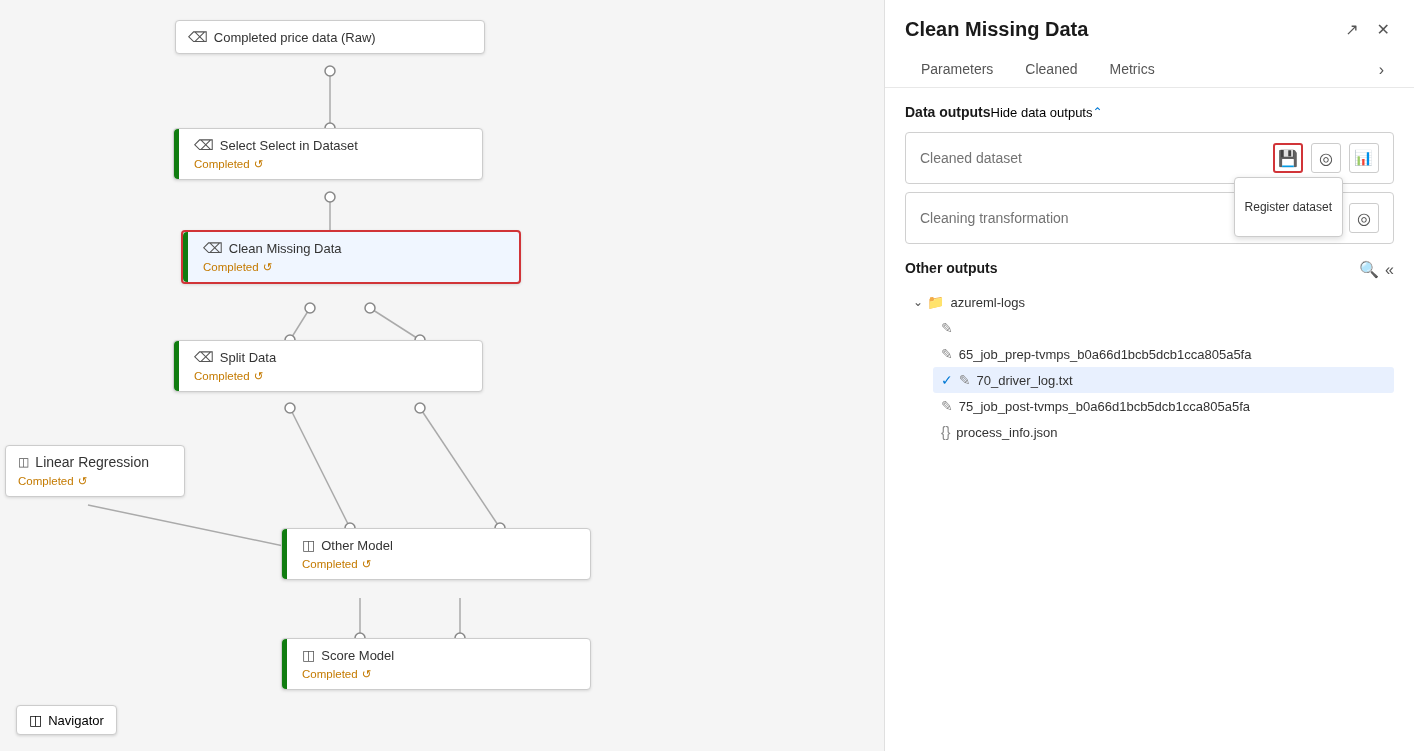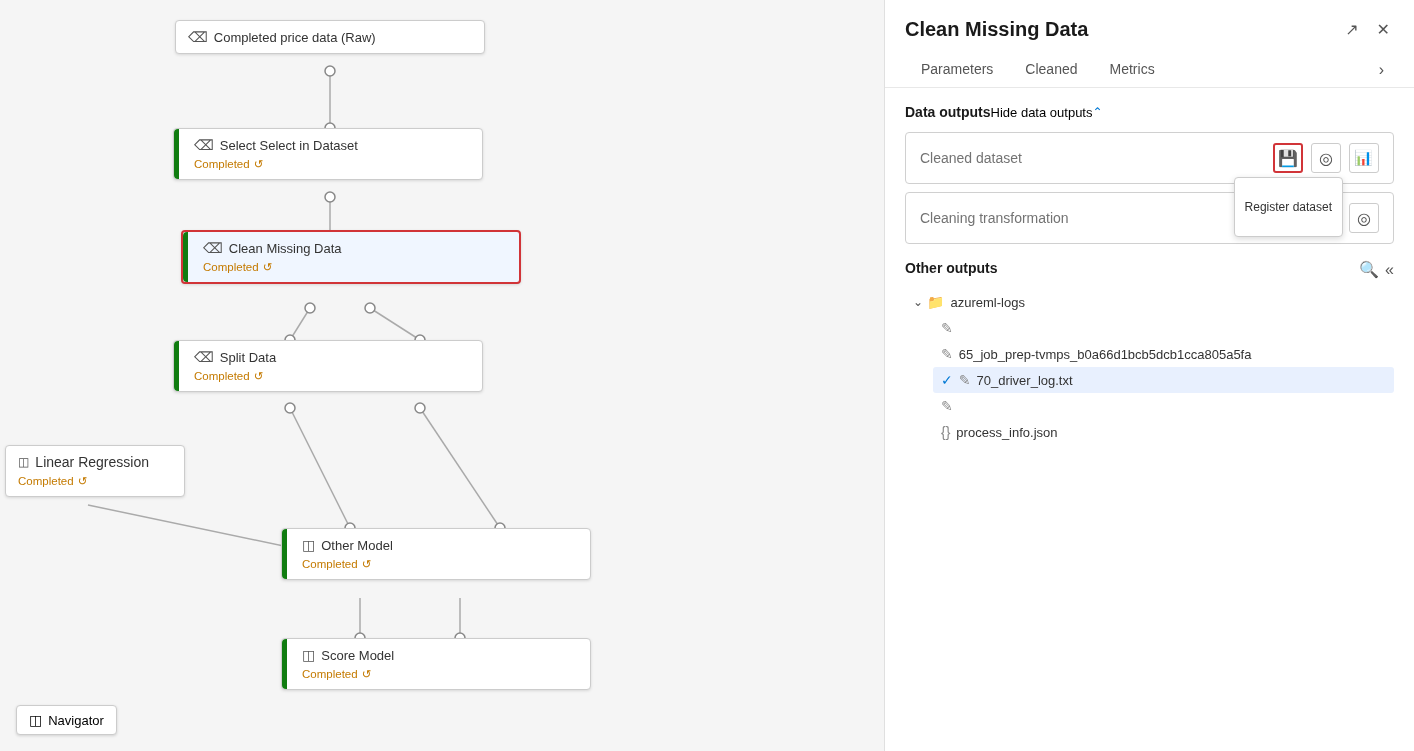--- a/index.html
+++ b/index.html
@@ -496,20 +496,21 @@
         </div>
 
         <div class="tree-item selected indent" style="margin-left:28px;">
           <span class="check-icon">✓</span>
           <span class="tree-icon">✎</span>
           <span>70_driver_log.txt</span>
         </div>
 
         <div class="tree-item indent" style="margin-left:28px;">
           <span class="tree-icon">✎</span>
+          <span>75_job_post-tvmps_b0a66d1bcb5dcb1cca805a5fa</span>
         </div>
 
         <div class="tree-item indent" style="margin-left:28px;">
           <span class="tree-icon">{}</span>
           <span>process_info.json</span>
         </div>
       </div>
     </div>
   </div>
 </div>

